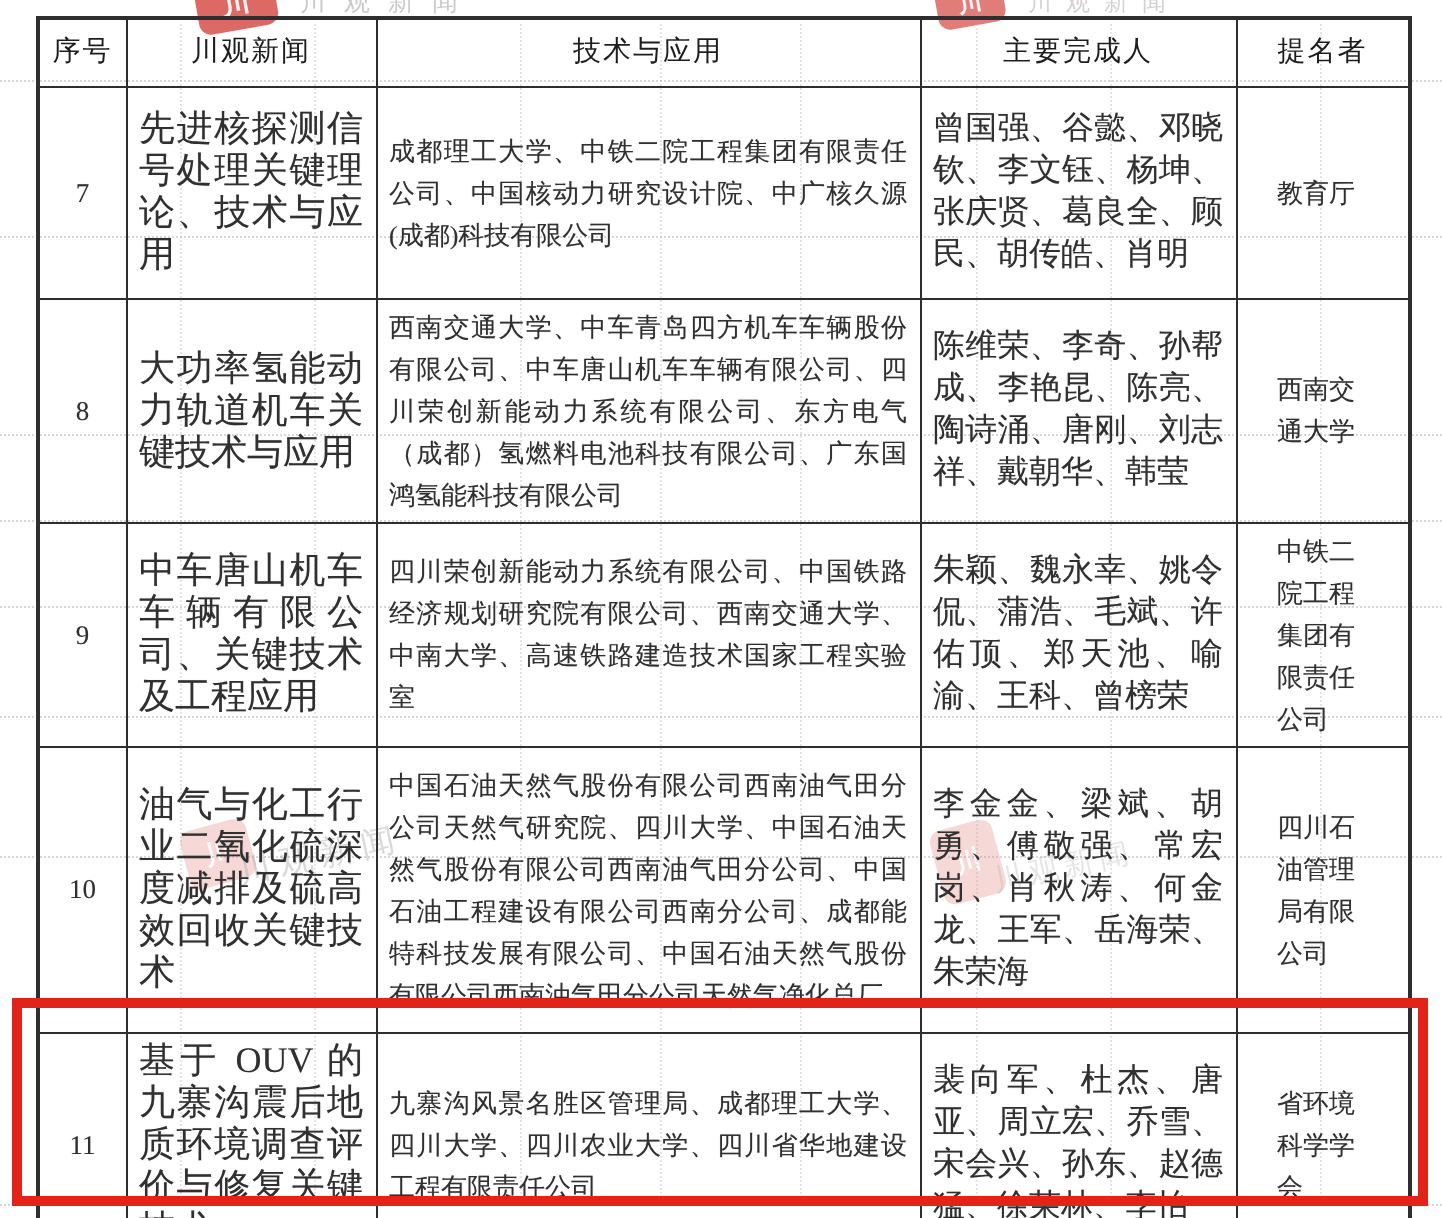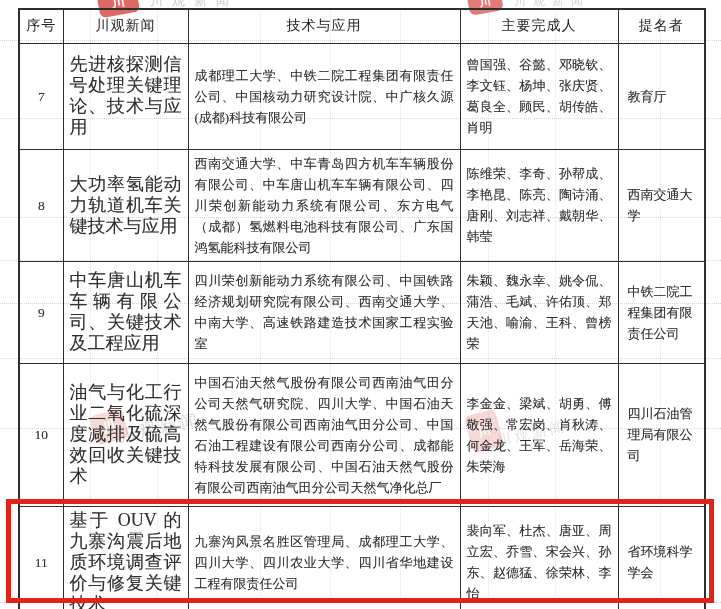--- a/index.html
+++ b/index.html
@@ -21,22 +21,22 @@
         border-collapse:collapse;table-layout:fixed;background:transparent;}
   table,td,th{border:1px solid #2e2e2e;}
   table{border-width:2px;}
   th{font-family:"Liberation Sans","DejaVu Sans",sans-serif;font-weight:normal;
      font-size:14px;color:#1d1d1d;letter-spacing:1px;background:transparent;}
   td{font-size:13px;color:#303030;line-height:21px;vertical-align:middle;
      padding:3px 6px;text-align:justify;background:transparent;
      text-shadow:0 0 .4px rgba(40,40,40,.35);}
   td.c-no{text-align:center;padding:0;font-size:13.5px;}
   td.c-name{font-size:18px;}
-  td.c-people{font-size:13px;}
-  td.c-nom{font-size:13px;text-align:left;padding:3px 9px;}
+  td.c-people{font-size:16px;}
+  td.c-nom{font-size:13px;text-align:left;padding:3px 20px;}
   tr.h-head{height:34px;}
   tr.h-r7{height:106px;}
   tr.h-r8{height:110px;}
   tr.h-r9{height:102px;}
   tr.h-r10{height:143px;}
   tr.h-r11{height:97px;}
   
   .highlight-box{position:absolute;box-sizing:border-box;left:6px;top:499px;
      width:708px;height:104px;border:5px solid #e2231a;z-index:6;pointer-events:none;}
 </style>

